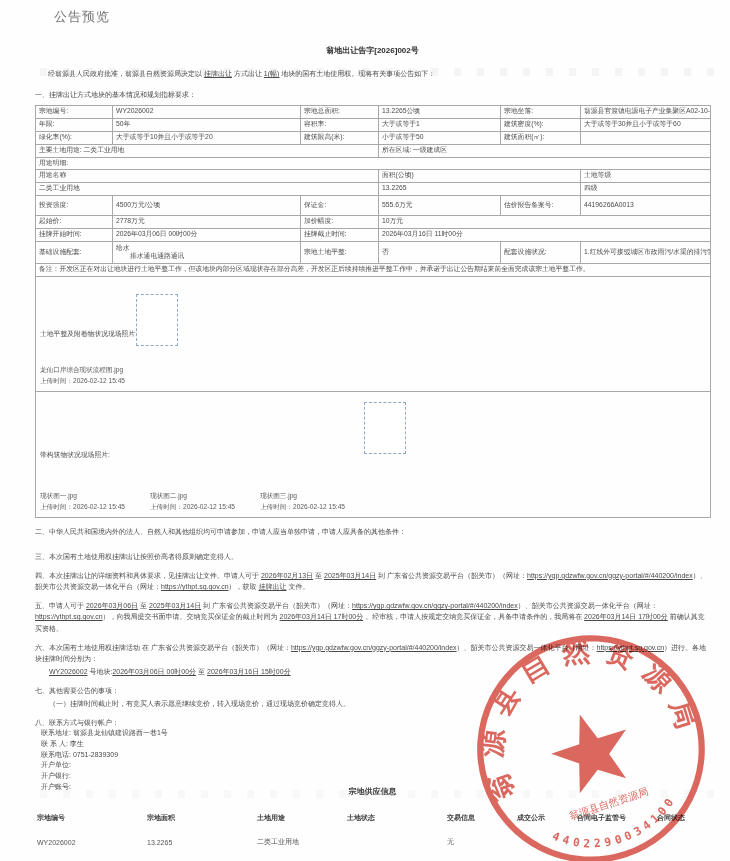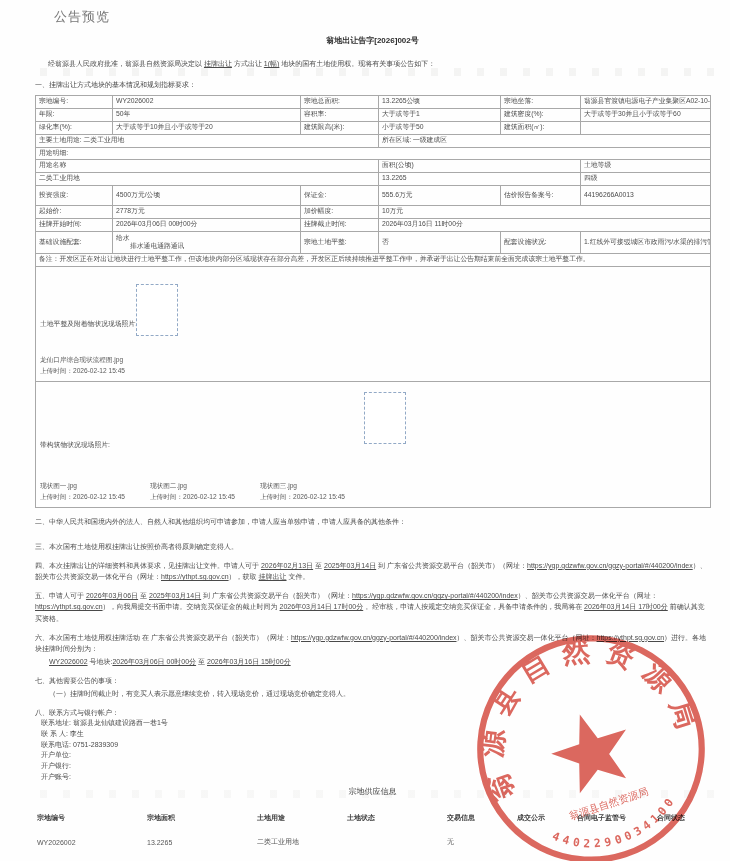--- a/index.html
+++ b/index.html
@@ -4,21 +4,21 @@
 <style>
   html,body{margin:0;padding:0;background:#ffffff;}
   body{font-family:"Liberation Sans","DejaVu Sans",sans-serif;}
   .page{position:relative;width:730px;height:861px;background:#fefefe;overflow:hidden;color:#424242;}
   .preview-label{position:absolute;top:8px;left:10px;font-size:13px;color:#787878;letter-spacing:1px;margin-left:44px;}
   .noise{position:absolute;left:40px;right:10px;height:8px;opacity:.45;
     background:repeating-linear-gradient(90deg,#e8e8e6 0 7px,transparent 7px 23px);}
   .n1{top:68px;} .n2{top:790px;opacity:.3;}
   .doc{position:absolute;top:32px;left:35px;width:675px;}
   .title{text-align:center;font-size:11.5px;font-weight:bold;color:#2d2d2d;line-height:1.25;}
-  .subtitle{text-align:center;font-size:8px;font-weight:bold;color:#2d2d2d;margin-top:3px;}
+  .subtitle{text-align:center;font-size:8px;font-weight:bold;color:#2d2d2d;margin-top:13px;}
   .intro{font-size:7px;color:#4a4a4a;margin-top:13px;padding-left:13px;line-height:1.5;}
   .sec-h{font-size:7px;color:#454545;margin-top:10px;}
   .u{text-decoration:underline;}
   table.main{border-collapse:collapse;width:675px;margin-top:5px;table-layout:fixed;}
   table.main td{border:1px solid #a8a8a8;font-size:6.8px;padding:1px 3px;color:#4c4c4c;
     vertical-align:middle;line-height:1.25;overflow:hidden;}
   td.lab{color:#575757;}
   tr.h13{height:13px;} tr.h12{height:12px;} tr.h20{height:20px;} tr.h22{height:22px;}
   td.small{font-size:6.2px;white-space:nowrap;}
   td.photo-cell{height:112px;vertical-align:top;position:relative;white-space:normal;}
@@ -26,21 +26,21 @@
   .ph-label{font-size:6.8px;color:#4c4c4c;margin:2px 0 0 1px;}
   .ph-box{position:absolute;width:40px;height:50px;border:1px dashed #92a9c6;background:#fff;}
   .box1{left:100px;top:17px;}
   .box2{left:328px;top:10px;}
   .ph-file{position:absolute;font-size:6.6px;color:#5a5a5a;line-height:1.7;}
   .f1{left:4px;bottom:4px;} .f2a{left:4px;bottom:4px;} .f2b{left:114px;bottom:4px;} .f2c{left:224px;bottom:4px;}
   .para{font-size:7px;color:#4a4a4a;line-height:1.6;margin:8px 0 0 0;}
   .sub-line{padding-left:14px;}
   .contact-line{font-size:7px;color:#4a4a4a;line-height:1.55;padding-left:6px;}
   .supply{position:absolute;top:786px;left:35px;width:675px;}
-  .supply-title{text-align:center;font-size:8px;font-weight:normal;color:#3b3b3b;}
+  .supply-title{text-align:center;font-size:8px;font-weight:bold;color:#3b3b3b;}
   table.supply-t{border-collapse:collapse;table-layout:fixed;width:675px;margin-top:14px;}
   table.supply-t th{font-size:7px;font-weight:bold;color:#3f3f3f;text-align:left;padding:2px 2px;}
   table.supply-t td{font-size:7px;color:#565656;text-align:left;padding:12px 2px 2px 2px;}
   .seal{position:absolute;left:472px;top:630px;width:238px;height:238px;transform:rotate(-18deg);
     opacity:.82;mix-blend-mode:multiply;pointer-events:none;}
 </style>
 </head>
 <body>
 
 <div class="page">

